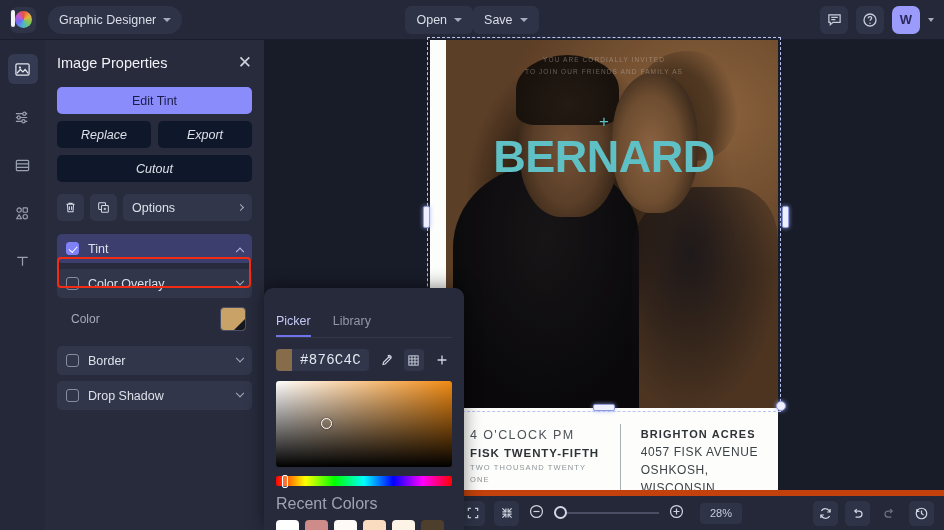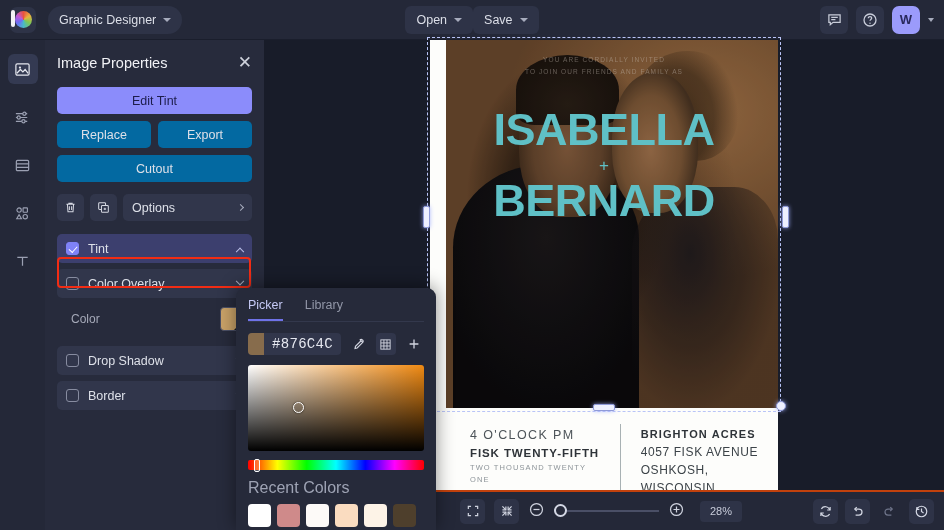--- a/index.html
+++ b/index.html
@@ -78,21 +78,21 @@
     display: flex; align-items: center; justify-content: space-between;
     margin-bottom: 16px;
   }
   .panel-title { color: #f0f1f5; font-size: 14.5px; }
   .close-x { color: #cdd0da; font-size: 17px; cursor: pointer; line-height: 1; }
   .btn {
     height: 27px; border-radius: 5px; display: flex; align-items: center;
     justify-content: center; font-size: 12.5px; cursor: pointer;
   }
   .btn-primary { background: #8b8cfb; color: #1c1c4a; margin-bottom: 7px; }
-  .btn-sec { background: #0369a1; color: #dde0e8; }
+  .btn-sec { background: #0f172a; color: #dde0e8; font-style: italic; }
   .row2 { display: flex; gap: 7px; margin-bottom: 7px; }
   .row2 > .btn { flex: 1; }
   .opt-row { display: flex; gap: 6px; margin-top: 12px; margin-bottom: 13px; }
   .opt-icon {
     width: 27px; height: 27px; border-radius: 5px; background: #31364b;
     display: flex; align-items: center; justify-content: center; cursor: pointer;
   }
   .opt-main {
     flex: 1; height: 27px; border-radius: 5px; background: #31364b;
     display: flex; align-items: center; justify-content: space-between;
@@ -236,23 +236,23 @@
   .hdl {
     position: absolute; background: #eef0ff; border: 1px solid #8f9ad8;
     box-shadow: 0 0 4px rgba(160,175,255,0.8);
   }
   .hdl.v { width: 7px; height: 22px; border-radius: 2px; }
   .hdl.dot { width: 10px; height: 10px; border-radius: 50%; }
   .hdl.h { width: 22px; height: 7px; border-radius: 2px; }
 
   
   .picker {
-    position: absolute; left: 236px; top: 288px; width: 200px; height: 242px;
+    position: absolute; left: 264px; top: 288px; width: 200px; height: 242px;
     background: #262a3a; border-radius: 9px 9px 0 0; z-index: 10;
-    box-shadow: 0 -2px 18px rgba(0,0,0,0.45); padding: 0 12px;
+    box-shadow: 0 -2px 18px rgba(0,0,0,0.45); padding: 16px 12px;
   }
   .pk-tabs { display: flex; gap: 22px; padding-top: 10px; border-bottom: 1px solid #33384c; }
   .pk-tab {
     font-size: 12.5px; color: #9297a8; padding-bottom: 7px; cursor: pointer;
   }
   .pk-tab.on { color: #c5c9f5; border-bottom: 2px solid #6f72e8; }
   .pk-hexrow { display: flex; align-items: center; gap: 7px; margin-top: 11px; }
   .pk-hexbox {
     display: flex; align-items: center; background: #31364b;
     border-radius: 4px; height: 22px; overflow: hidden;
@@ -285,21 +285,21 @@
     background: rgba(255,255,255,0.2); border: 1.6px solid #fff; border-radius: 2px;
   }
   .recent-label { margin-top: 9px; color: #9ea3b4; font-size: 16px; }
   .recent-row { display: flex; gap: 6px; margin-top: 7px; }
   .rsw { width: 23px; height: 23px; border-radius: 4px; cursor: pointer; }
 
   
   .bottombar {
     position: absolute; left: 264px; bottom: 0; width: 680px; height: 40px;
     background: #242838; display: flex; align-items: center;
-    border-top: 2px solid #c2410c;
+    border-top: 6px solid #c2410c;
   }
   .bb-center { display: flex; align-items: center; gap: 9px; margin-left: 196px; }
   .bb-sq {
     width: 25px; height: 25px; border-radius: 5px; background: #2e3347;
     display: flex; align-items: center; justify-content: center; cursor: pointer;
   }
   .zslider { width: 105px; height: 2px; background: #4a4f66; position: relative; cursor: pointer; }
   .zhandle {
     position: absolute; left: 0px; top: -6px; width: 13px; height: 13px;
     border-radius: 50%; background: #262a3a; border: 2px solid #d3d7e4;
@@ -437,27 +437,27 @@
       <span class="chev-d"></span>
     </div>
 
     <div class="color-sub">
       <span class="color-sub-label">Color</span>
       <span class="swatch-btn" style="background: rgb(201, 162, 104);"></span>
     </div>
 
     <div class="prop">
       <span class="cb"></span>
-      <span class="prop-label">Drop Shadow</span>
+      <span class="prop-label">Border</span>
       <span class="chev-d"></span>
     </div>
 
     <div class="prop">
       <span class="cb"></span>
-      <span class="prop-label">Border</span>
+      <span class="prop-label">Drop Shadow</span>
       <span class="chev-d"></span>
     </div>
   </div>
 
   <div class="highlight-ring"></div>
 
   <div class="canvas-area">
     <div class="art-wrap">
       <div class="art">
 
@@ -471,21 +471,20 @@
           <div class="head-right"></div>
           <div class="tint-layer" style="background: rgb(135, 108, 76);"></div>
         </div>
 
         <div class="inv-top">
           <div>YOU ARE CORDIALLY INVITED</div>
           <div>TO JOIN OUR FRIENDS AND FAMILY AS</div>
         </div>
 
         <div class="inv-names" style="color: rgb(95, 192, 198);">
-          <div class="nm">ISABELLA</div>
           <div class="amp">+</div>
           <div class="nm">BERNARD</div>
         </div>
 
         <div class="inv-foot">
           <div class="foot-col">
             <div class="f1">4 O'CLOCK PM</div>
             <div class="f2">FISK TWENTY-FIFTH</div>
             <div class="f3">TWO THOUSAND TWENTY ONE</div>
           </div>

